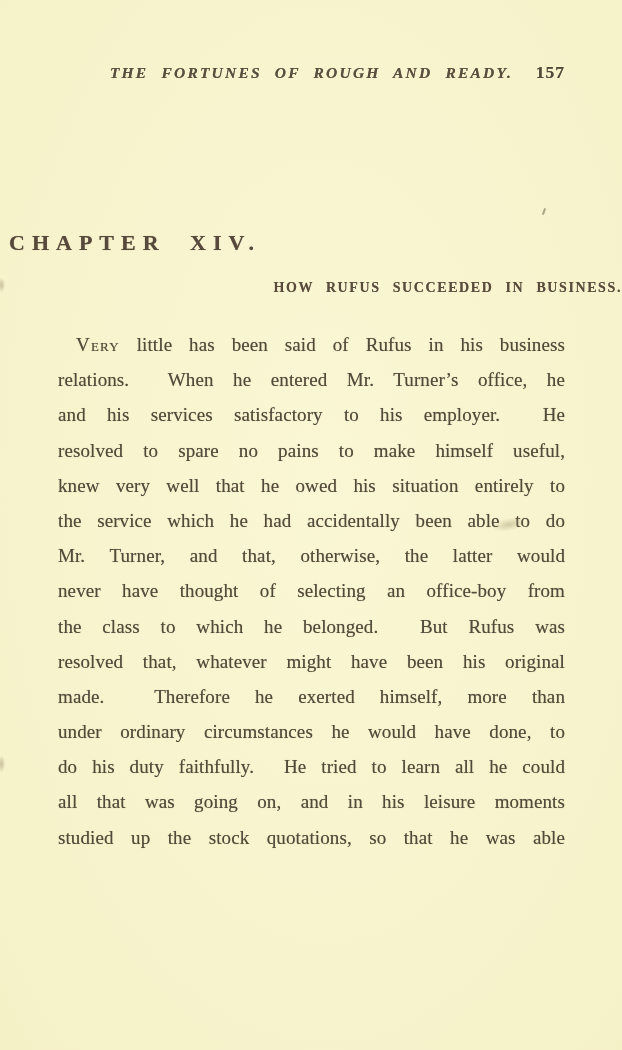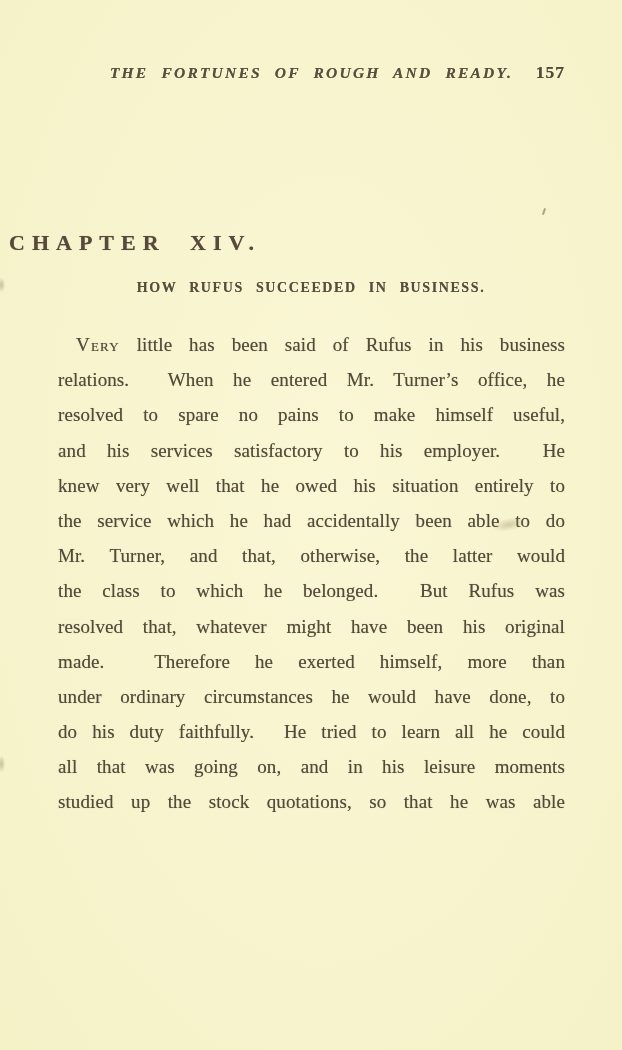--- a/index.html
+++ b/index.html
@@ -58,21 +58,21 @@
     word-spacing: 12px;
     color: #57493b;
     text-shadow: 0 0 0.7px rgba(87,73,59,0.65);
   }
   .subtitle {
     position: absolute;
     top: 280px;
     left: 0;
     width: 622px;
     margin: 0;
-    text-align: center;
+    text-align: right;
     font-size: 14px;
     font-weight: bold;
     letter-spacing: 1.6px;
     word-spacing: 7px;
     color: #5a4c3d;
     text-shadow: 0 0 0.6px rgba(90,76,61,0.6);
   }
   .body-text {
     position: absolute;
     top: 327px;
@@ -145,25 +145,26 @@
     <span class="page-number">157</span>
   </div>
 
   <h1 class="chapter">CHAPTER XIV.</h1>
 
   <h2 class="subtitle">HOW RUFUS SUCCEEDED IN BUSINESS.</h2>
 
   <div class="body-text">
     <div class="line first"><span class="smallcaps">Very</span><span> little has been said of Rufus in his business</span></div>
     <div class="line">relations.&nbsp; When he entered Mr. Turner’s office, he</div>
+    <div class="line">and his services satisfactory to his employer.&nbsp; He</div>
     <div class="line">resolved to spare no pains to make himself useful,</div>
-    <div class="line">and his services satisfactory to his employer.&nbsp; He</div>
     <div class="line">knew very well that he owed his situation entirely to</div>
     <div class="line">the service which he had accidentally been able to do</div>
     <div class="line">Mr. Turner, and that, otherwise, the latter would</div>
+    <div class="line">never have thought of selecting an office-boy from</div>
     <div class="line">the class to which he belonged.&nbsp; But Rufus was</div>
     <div class="line">resolved that, whatever might have been his original</div>
     <div class="line">made.&nbsp; Therefore he exerted himself, more than</div>
     <div class="line">under ordinary circumstances he would have done, to</div>
     <div class="line">do his duty faithfully.&nbsp; He tried to learn all he could</div>
     <div class="line">all that was going on, and in his leisure moments</div>
     <div class="line">studied up the stock quotations, so that he was able</div>
   </div>
 
   <div class="artifact artifact-smudge"></div>

